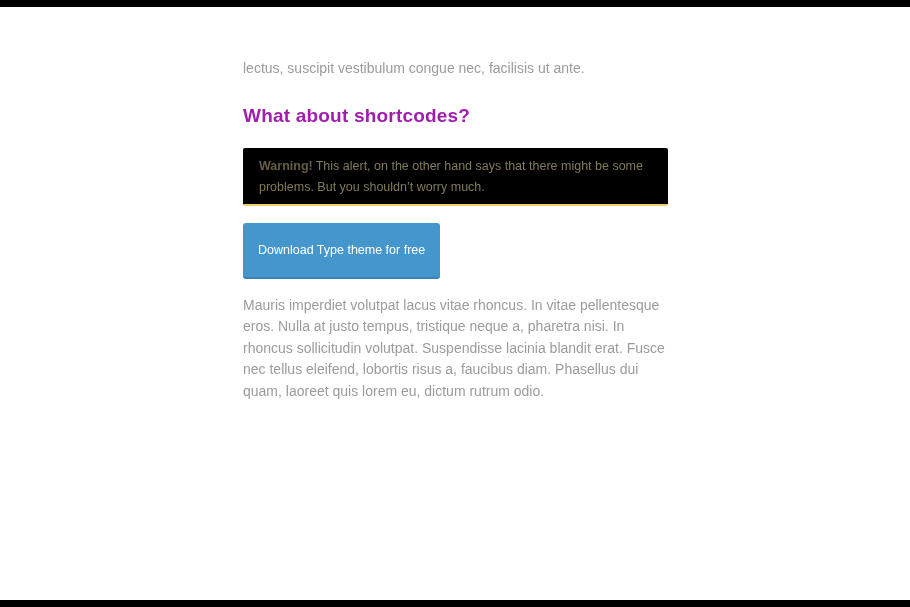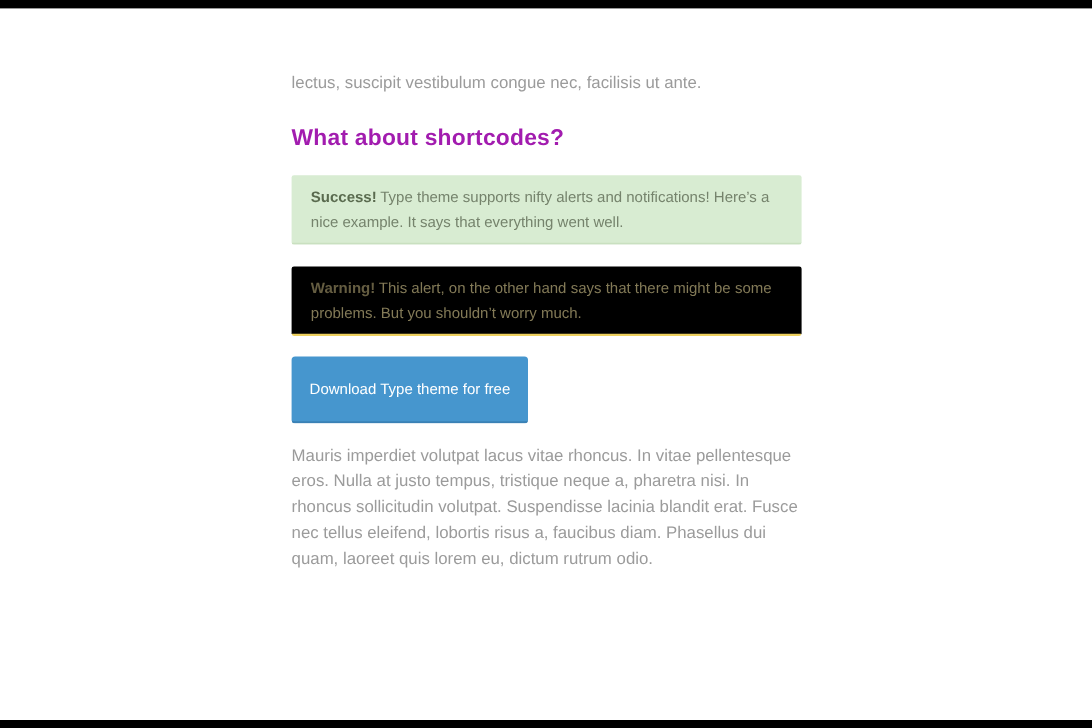--- a/index.html
+++ b/index.html
@@ -81,23 +81,20 @@
 
 <div class="letterbox top"></div>
 
 <div class="content">
 
   <p class="intro">lectus, suscipit vestibulum congue nec, facilisis ut ante.</p>
 
   <h2 class="section-heading">What about shortcodes?</h2>
 
 
-  <div class="alert alert-success">
-    <b>Success!</b><span>Type theme supports nifty alerts and notifications! Here’s a nice example. It says that everything went well.</span>
-  </div>
 
   <div class="alert alert-warning">
     <b>Warning!</b><span>This alert, on the other hand says that there might be some problems. But you shouldn’t worry much.</span>
   </div>
 
 
   <button class="btn-download">Download Type theme for free</button>
 
   <p class="para">Mauris imperdiet volutpat lacus vitae rhoncus. In vitae pellentesque eros. Nulla at justo tempus, tristique neque a, pharetra nisi. In rhoncus sollicitudin volutpat. Suspendisse lacinia blandit erat. Fusce nec tellus eleifend, lobortis risus a, faucibus diam. Phasellus dui quam, laoreet quis lorem eu, dictum rutrum odio.</p>
 

